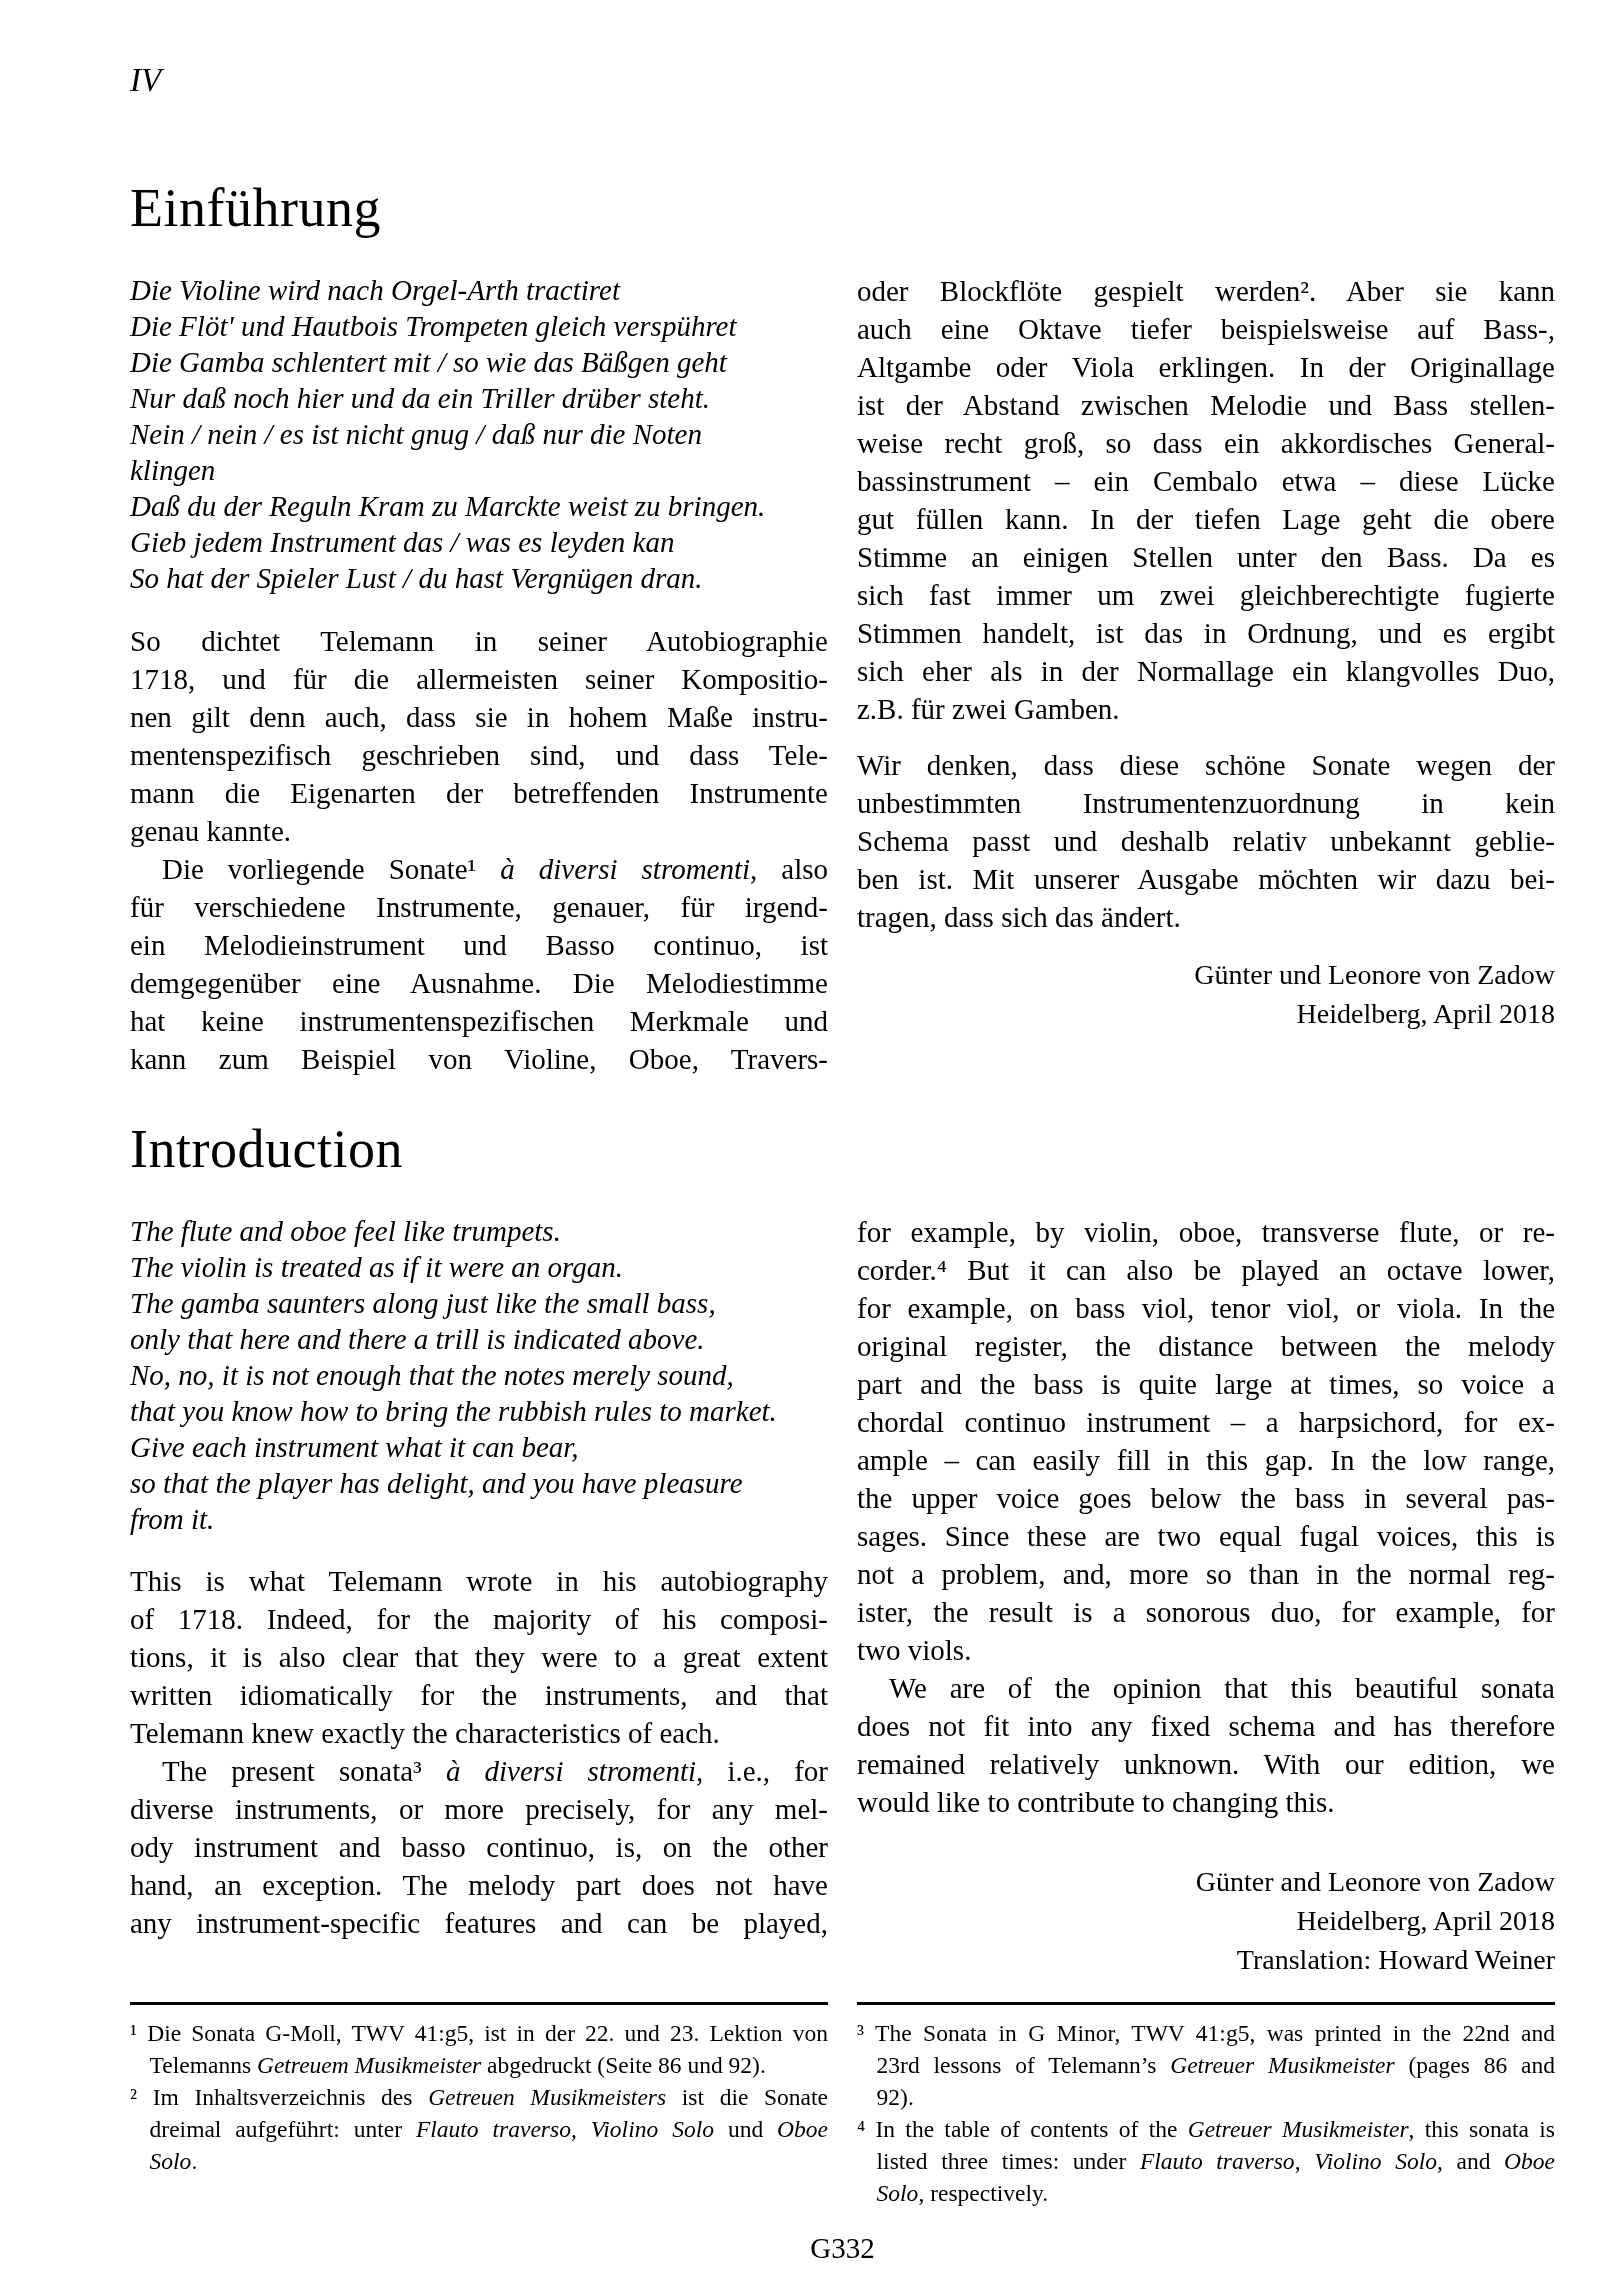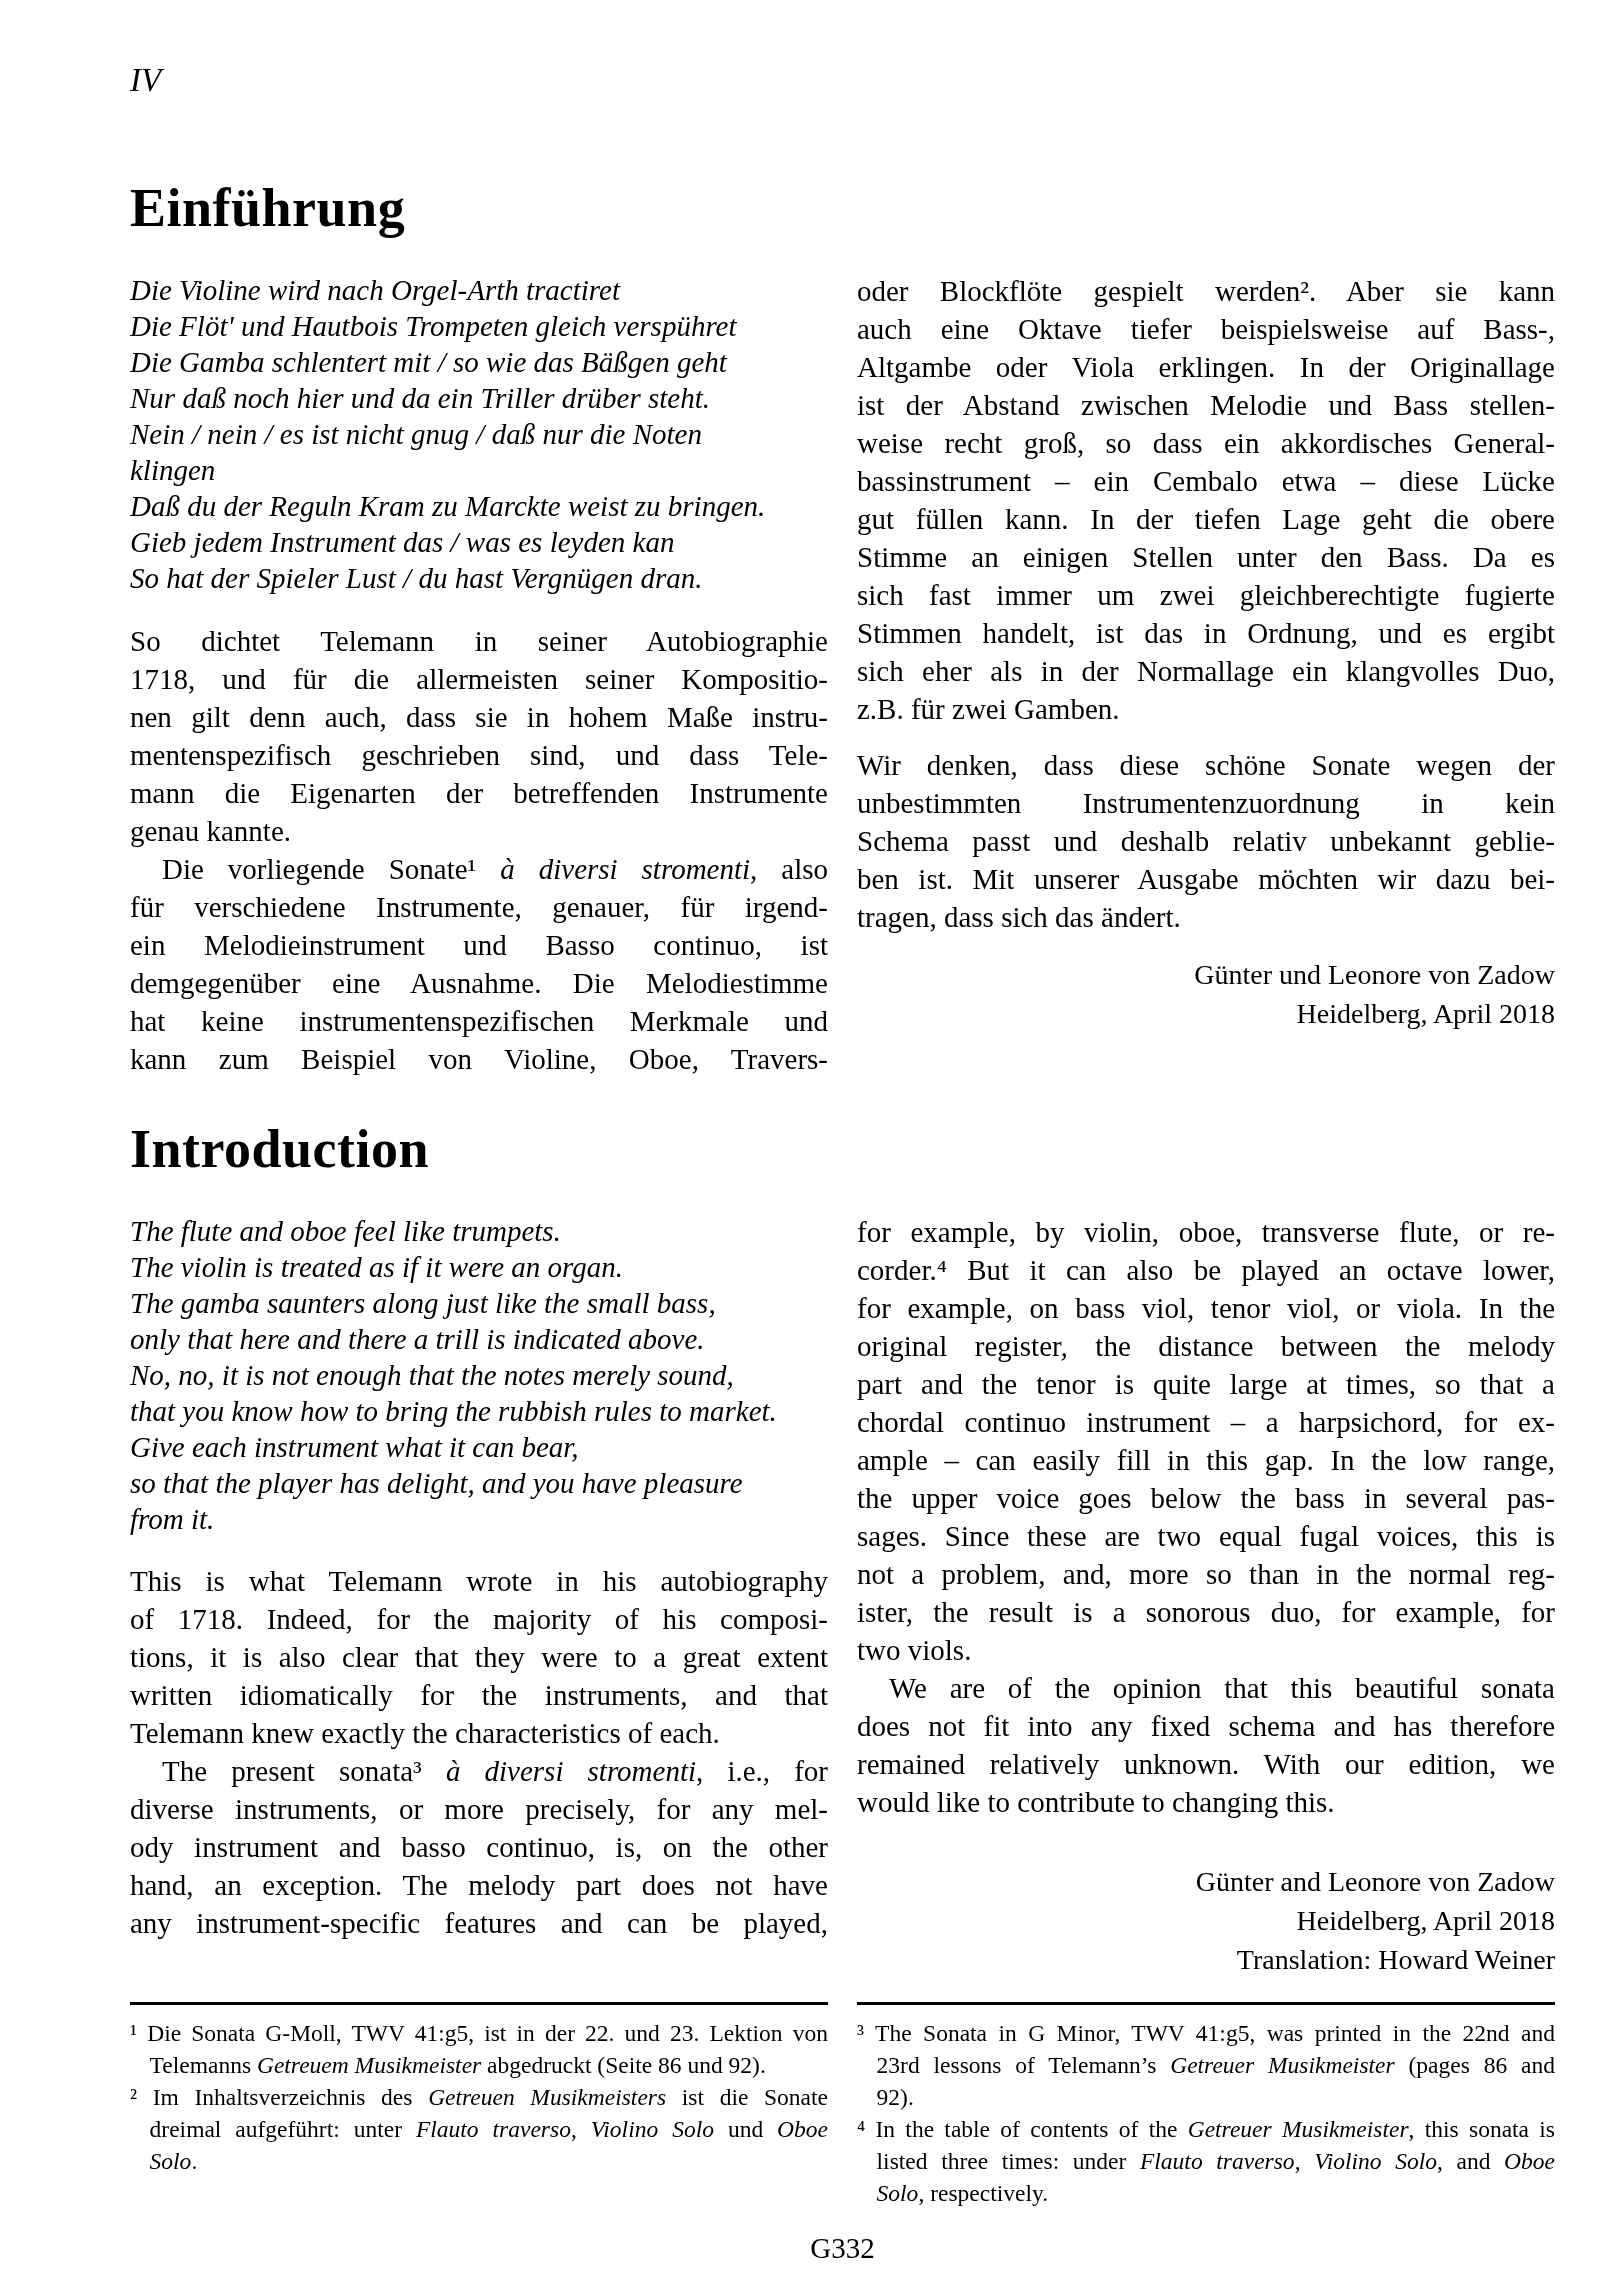--- a/index.html
+++ b/index.html
@@ -5,21 +5,21 @@
   html, body { margin: 0; padding: 0; }
   body {
     width: 1620px;
     min-height: 2293px;
     background: #ffffff;
     color: #000000;
     font-family: "Liberation Serif", "DejaVu Serif", serif;
   }
   .content { padding: 61px 65px 0 130px; }
   .pagenum { font-style: italic; font-size: 33px; line-height: 39px; }
-  h1 { font-size: 54px; line-height: 61px; font-weight: bold; margin: 0; letter-spacing: 0.5px; }
+  h1 { font-size: 54px; line-height: 61px; font-weight: normal; margin: 0; letter-spacing: 0.5px; }
   .h-de { margin-top: 78px; }
   .h-en { margin-top: 41px; }
   .row { display: flex; gap: 29px; }
   .body-row { margin-top: 33px; }
   .col { width: 698px; flex: 0 0 698px; }
   .poem { font-size: 29px; line-height: 36px; font-style: italic; }
   .poem div { white-space: nowrap; }
   .poem div.align-right { text-align: left; }
   .para { font-size: 29px; line-height: 38px; }
   .para div { text-align: justify; text-align-last: justify; }
@@ -137,21 +137,21 @@
           <div>hand, an exception. The melody part does not have</div>
           <div class="lastline">any instrument-specific features and can be played,</div>
         </div>
     </div>
     <div class="col">
       <div class="para">
           <div>for example, by violin, oboe, transverse flute, or re-</div>
           <div>corder.⁴ But it can also be played an octave lower,</div>
           <div>for example, on bass viol, tenor viol, or viola. In the</div>
           <div>original register, the distance between the melody</div>
-          <div>part and the tenor is quite large at times, so that a</div>
+          <div>part and the bass is quite large at times, so voice a</div>
           <div>chordal continuo instrument – a harpsichord, for ex-</div>
           <div>ample – can easily fill in this gap. In the low range,</div>
           <div>the upper voice goes below the bass in several pas-</div>
           <div>sages. Since these are two equal fugal voices, this is</div>
           <div>not a problem, and, more so than in the normal reg-</div>
           <div>ister, the result is a sonorous duo, for example, for</div>
           <div class="lastline">two viols.</div>
         </div>
       <div class="para indent">
           <div>We are of the opinion that this beautiful sonata</div>

